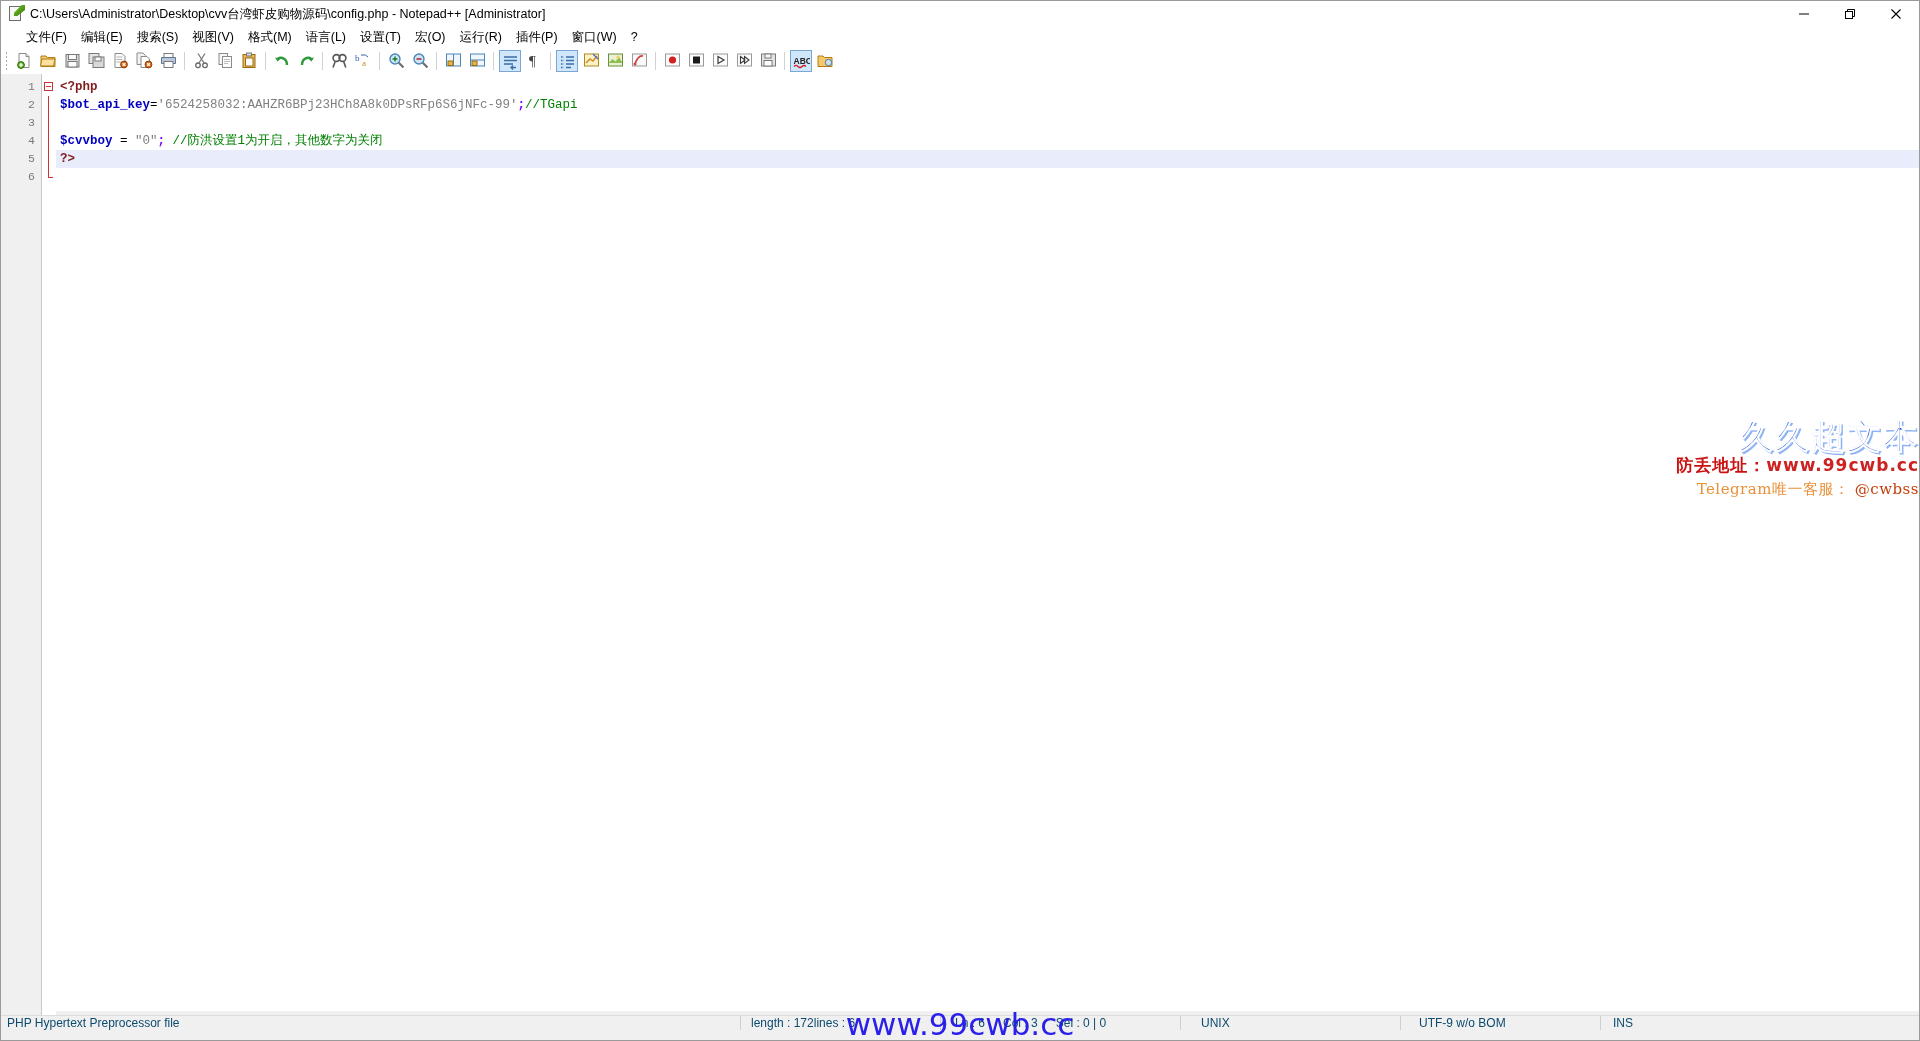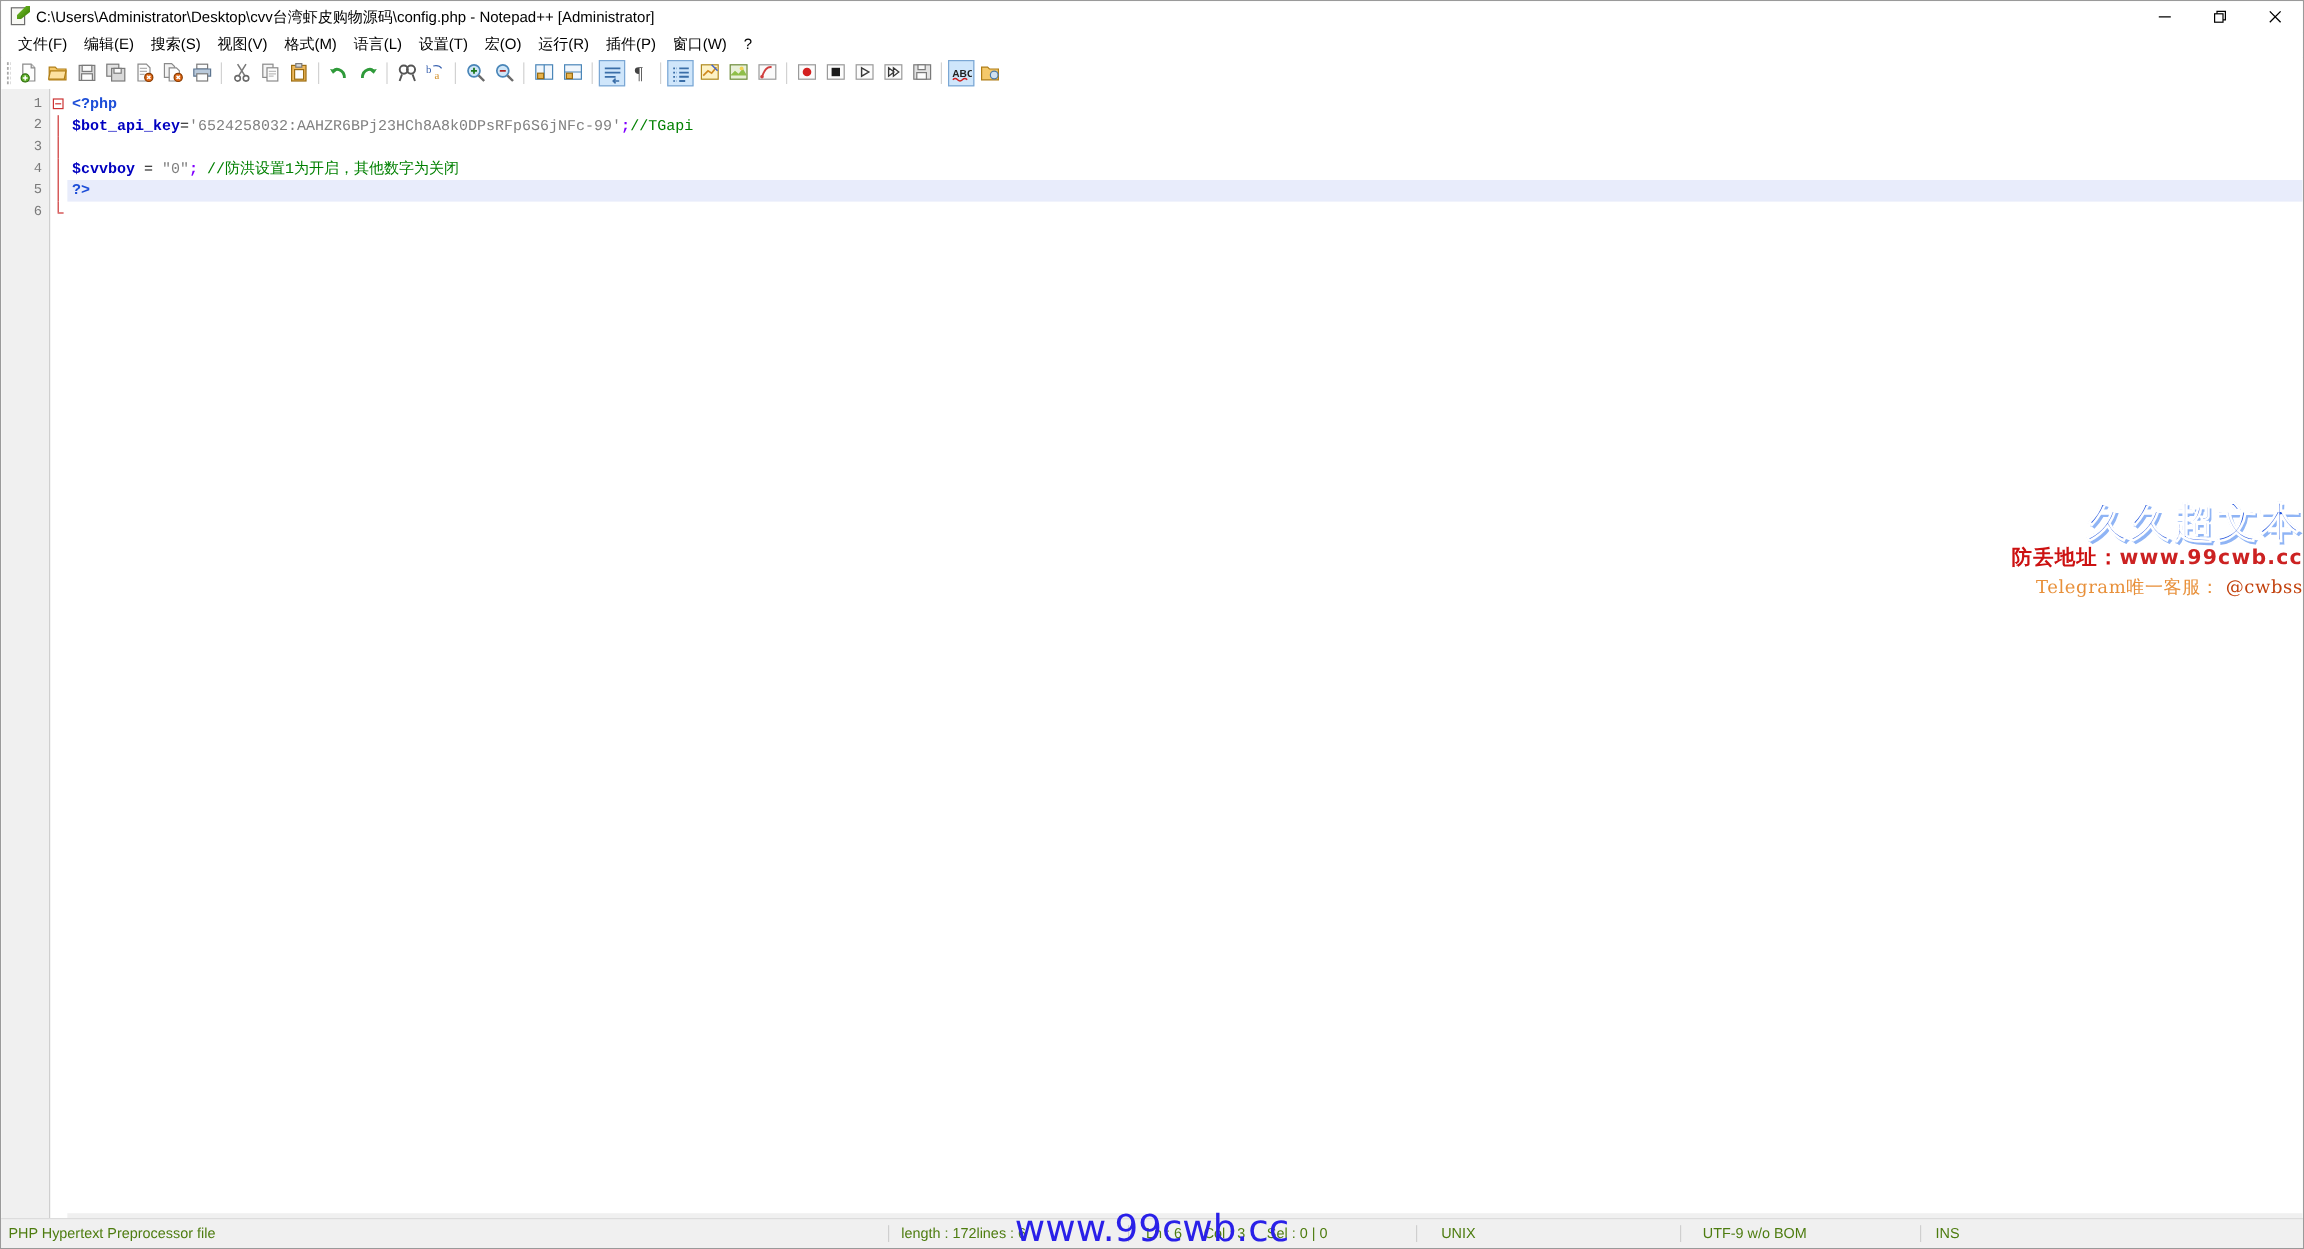--- a/index.html
+++ b/index.html
@@ -66,21 +66,21 @@
     color: #000; font-size: 13px;
   }
   .win-btn svg { display:block; }
 
   
   .menubar {
     height: 21px;
     background: #ffffff;
     display: flex;
     align-items: center;
-    padding-left: 7px;
+    padding-left: 18px;
     flex: none;
     font-size: 12.5px;
     color: #000;
   }
   .menu-item {
     padding: 2px 7px 3px 7px;
     white-space: nowrap;
     line-height: 16px;
   }
 
@@ -232,21 +232,21 @@
     font-size: 12.5px;
     overflow: hidden;
   }
   .code-line {
     height: 18px;
     line-height: 18px;
     white-space: pre;
     padding-left: 4px;
   }
   .code-line.hl { background: #e8ecfb; }
-  .tok-tag   { color: #1d4ed8; font-weight: bold; }
+  .tok-tag   { color: #7f1d1d; font-weight: bold; }
   .tok-var   { color: #0000c0; font-weight: bold; }
   .tok-op    { color: #000000; }
   .tok-str   { color: #808080; }
   .tok-punc  { color: #8000ff; font-weight: bold; }
   .tok-com   { color: #008000; }
 
   
   .watermark {
     position: absolute;
     left: 0; right: 0;
@@ -307,24 +307,24 @@
     height: 4px;
     background: #f0f0f0;
   }
 
   
   .statusbar {
     height: 25px;
     background: #f0f0f0;
     border-top: 1px solid #dcdcdc;
     display: flex;
-    align-items: center;
+    align-items: flex-start;
     flex: none;
     font-size: 12px;
-    color: #4d7c0f;
+    color: #0c4a6e;
   }
   .sb-cell {
     display: flex;
     align-items: center;
     border-right: 1px solid #cfcfcf;
     padding: 0 6px;
     white-space: nowrap;
   }
   .sb-cell.first { border-left: none; }
   .sb-doctype { width: 740px; }

